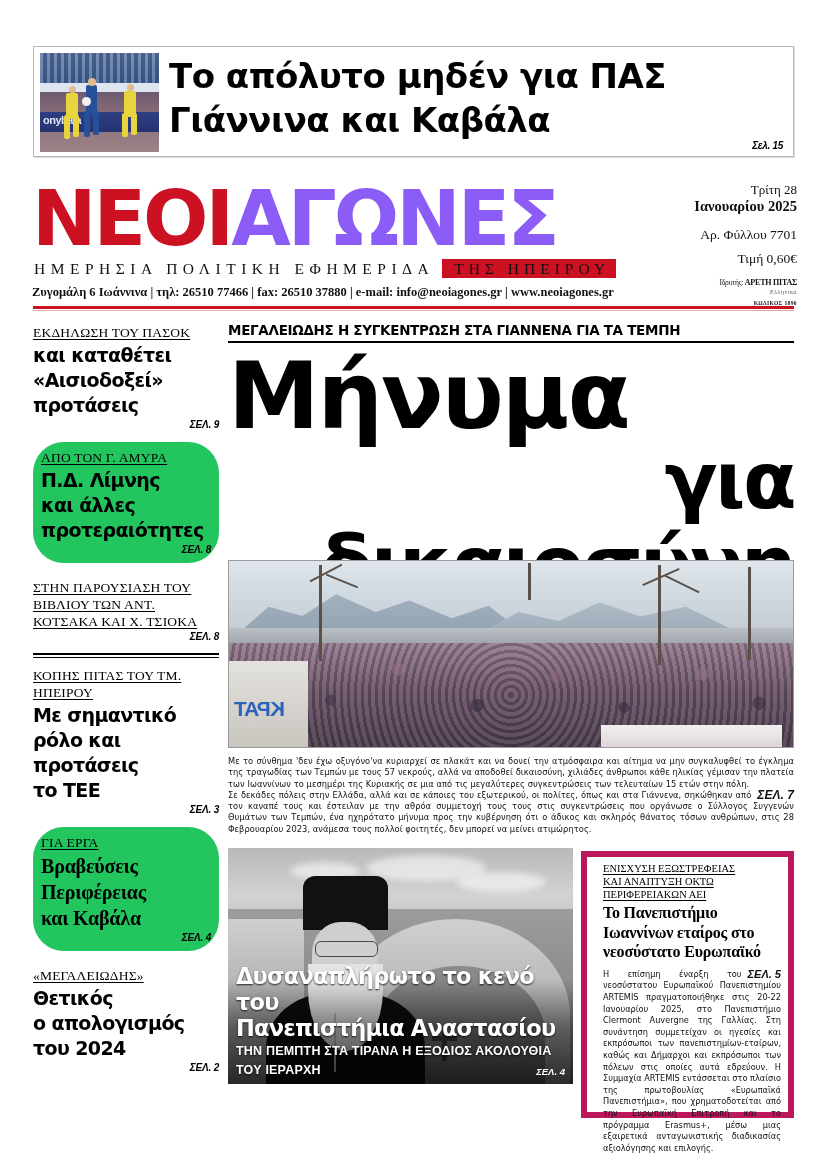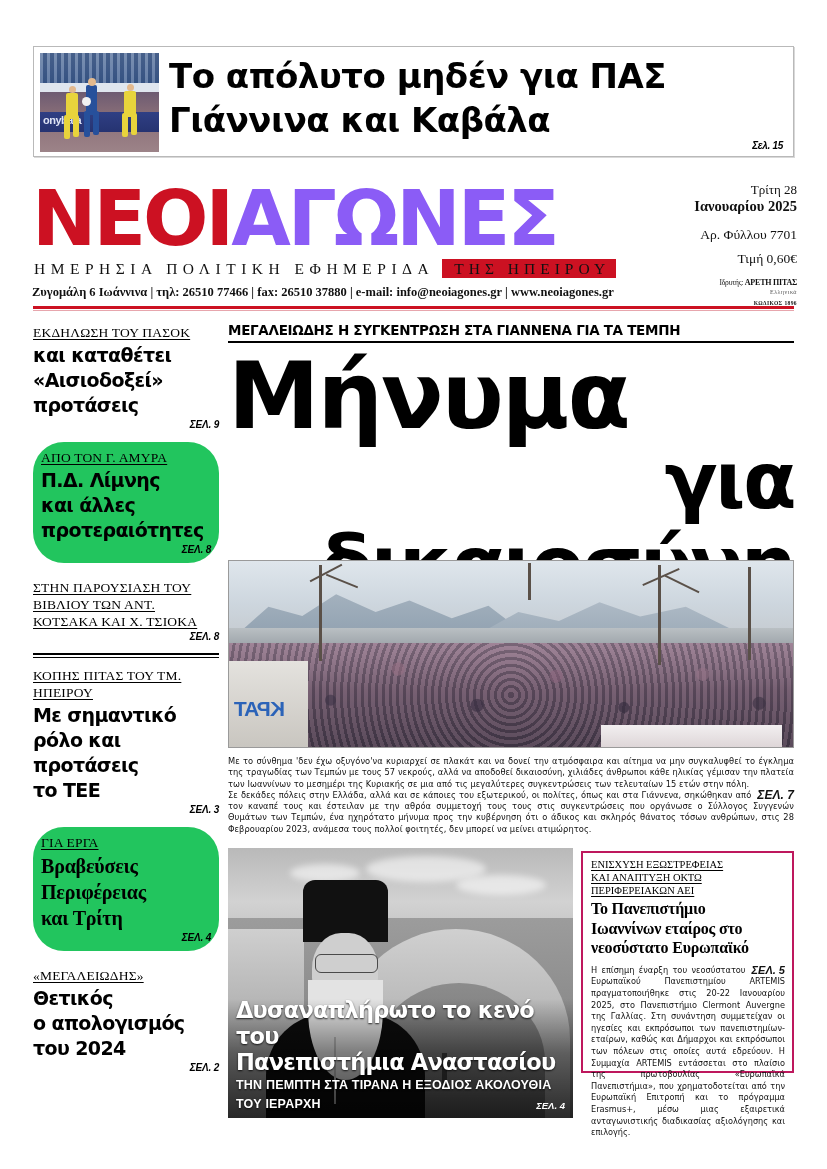--- a/index.html
+++ b/index.html
@@ -200,21 +200,21 @@
     letter-spacing:.05px;
   }
   .main-body p{margin:0 0 0 0;}
   .main-body .ref{
     font-family:"Liberation Sans",sans-serif;
     font-style:italic;font-weight:bold;font-size:12px;float:right;margin-left:6px;
   }
 
   
   .bishop{
-    position:absolute;left:228px;top:848px;width:345px;height:270px;
+    position:absolute;left:228px;top:848px;width:345px;height:236px;
     overflow:hidden;background:#7f7f7f;
   }
   .bp-sky{position:absolute;left:0;top:0;width:100%;height:100%;
     background:linear-gradient(180deg,#b9b9b9 0%,#d2d2d2 20%,#a8a8a8 55%,#8d8d8d 100%);}
   .bp-cloud{position:absolute;border-radius:50%;background:rgba(255,255,255,.55);filter:blur(3px);}
   .bp-bldg{position:absolute;left:0;top:26%;width:100%;height:74%;
     background:linear-gradient(180deg,#9c9c9c,#787878);}
   .bp-arch{position:absolute;left:33%;top:30%;width:66%;height:70%;
     border-top-left-radius:60% 70%;border-top-right-radius:60% 70%;
     background:linear-gradient(180deg,#d0d0d0,#9a9a9a);}
@@ -251,23 +251,23 @@
     font-size:12.5px;line-height:15.5px;letter-spacing:.2px;margin-top:3px;
     text-shadow:0 1px 2px rgba(0,0,0,.8);
   }
   .bishop-cap-ref{
     position:absolute;right:0;bottom:1px;color:#fff;
     font-family:"Liberation Sans",sans-serif;font-style:italic;font-weight:bold;font-size:9.5px;
   }
 
   
   .rbox{
-    position:absolute;left:581px;top:851px;width:213px;height:222px;
-    border:2px solid #be185d;box-sizing:border-box;background:#fff;
-    padding:6px 7px 5px 8px;
+    position:absolute;left:581px;top:851px;width:213px;height:267px;
+    border:6px solid #be185d;box-sizing:border-box;background:#fff;
+    padding:6px 7px 5px 16px;
   }
   .rkicker{
     font-family:"Liberation Serif",serif;
     font-size:10.5px;line-height:12.8px;text-decoration:underline;text-underline-offset:2px;
   }
   .rtitle{
     font-family:"Liberation Serif",serif;font-weight:bold;
     font-size:16px;line-height:19.5px;margin-top:2px;letter-spacing:-.2px;
   }
   .rbody{
@@ -384,21 +384,21 @@
       <div class="lref">ΣΕΛ. 3</div>
     </div>
 
     <div class="sp10"></div>
 
     <div class="lbox shaded">
       <div class="lkicker">ΓΙΑ ΕΡΓΑ</div>
       <div class="ltitle serif">
         <div>Βραβεύσεις</div>
         <div>Περιφέρειας</div>
-        <div>και Τρίτη</div>
+        <div>και Καβάλα</div>
       </div>
       <div class="lref">ΣΕΛ. 4</div>
     </div>
 
     <div class="sp14"></div>
 
     <div class="lbox">
       <div class="lkicker">«ΜΕΓΑΛΕΙΩΔΗΣ»</div>
       <div class="ltitle">
         <div>Θετικός</div>

